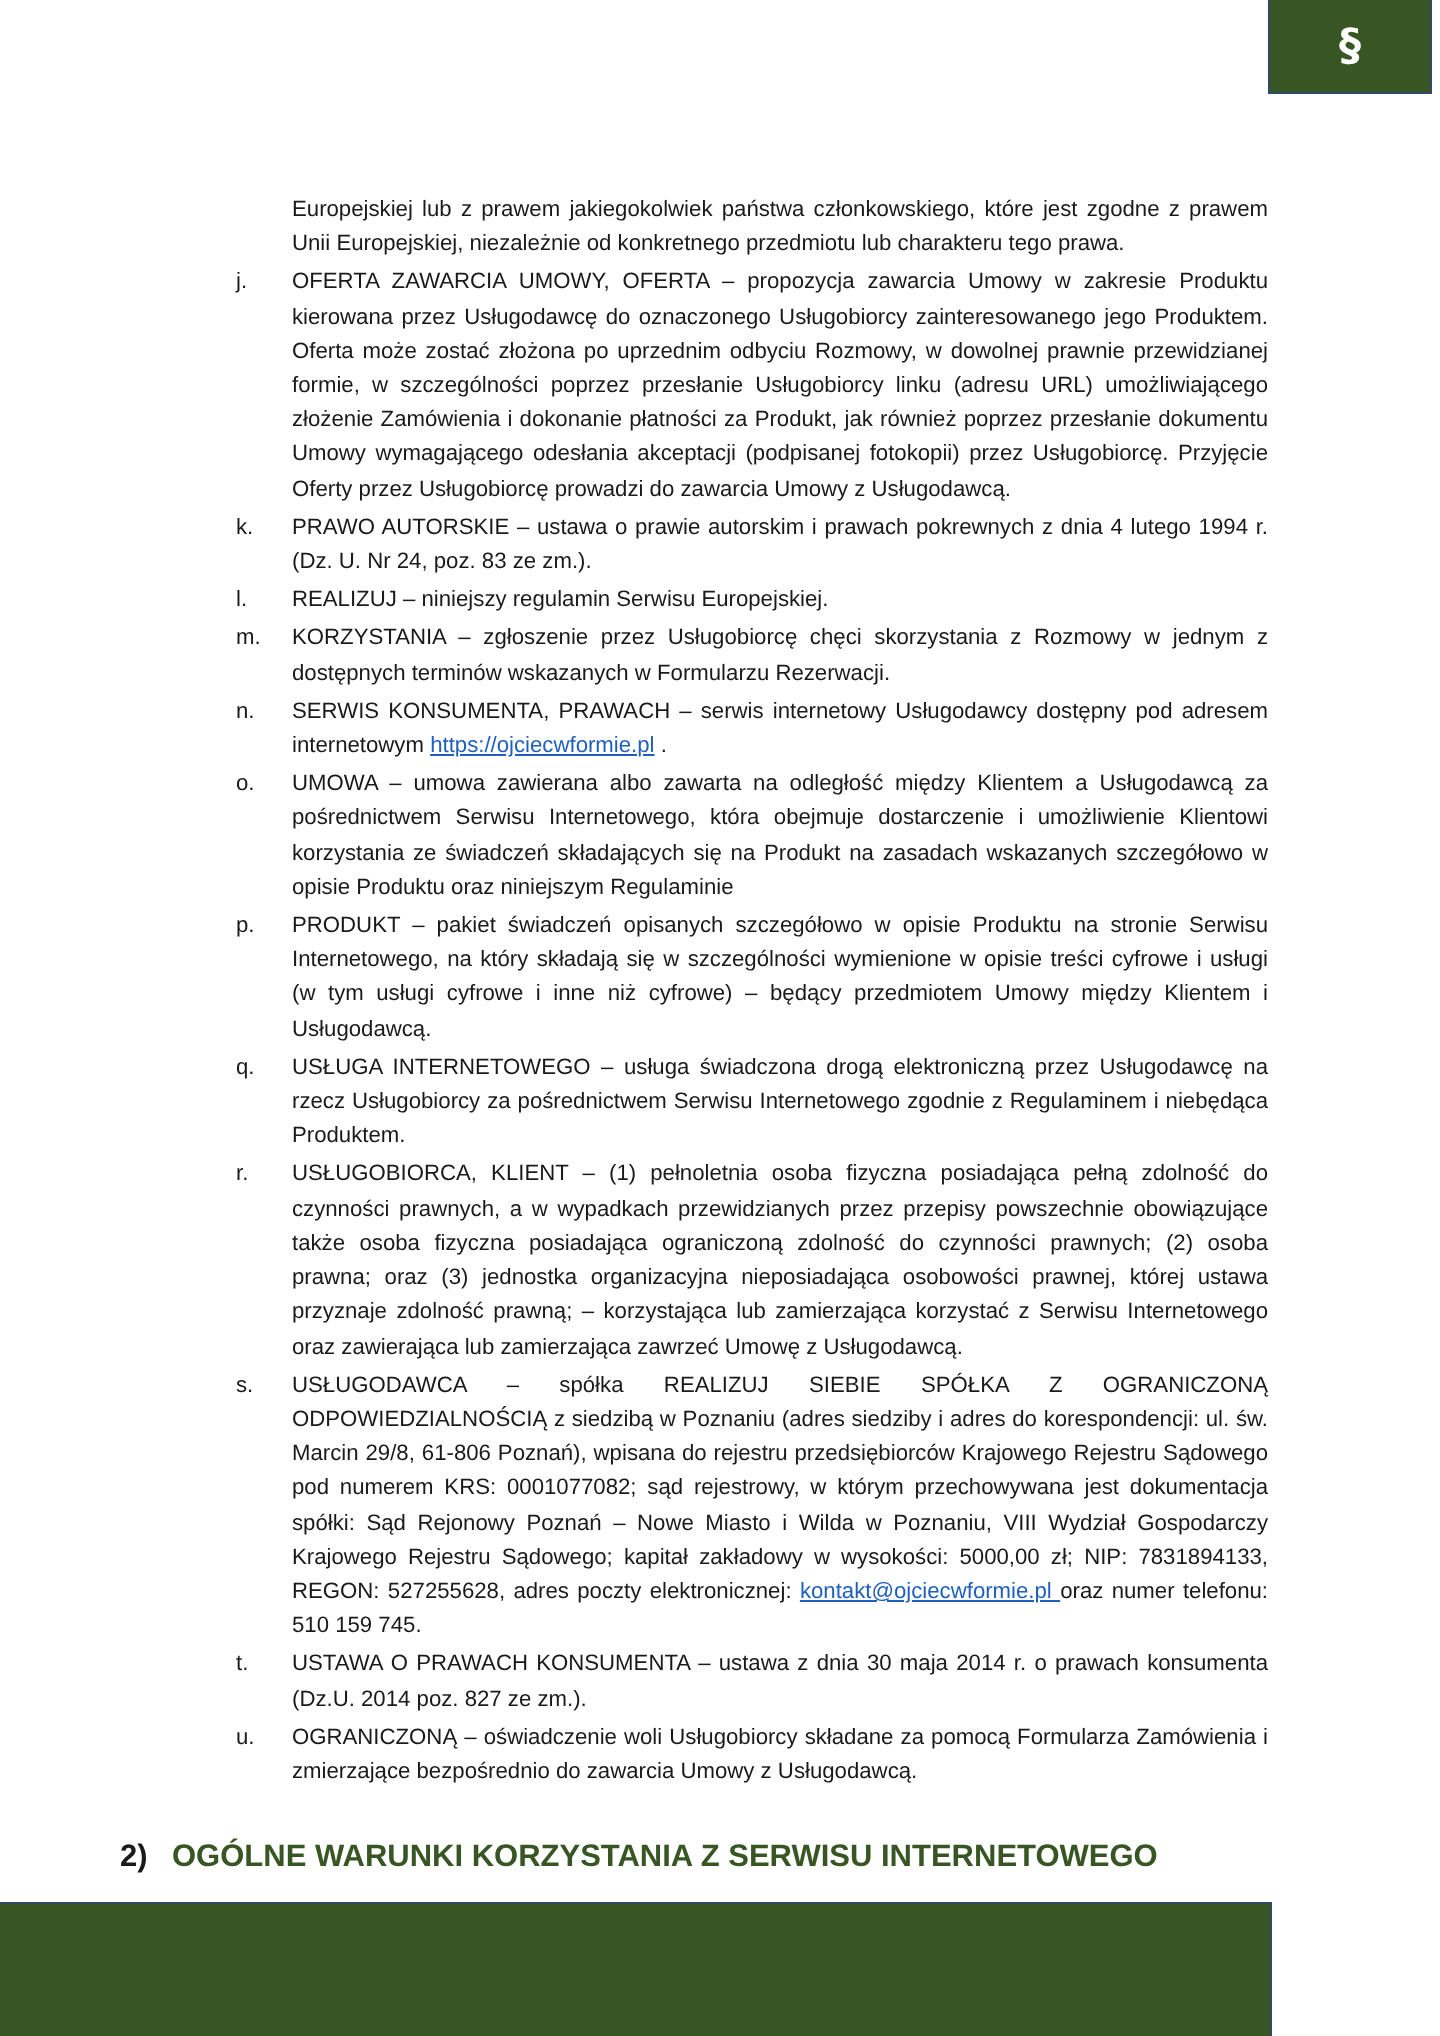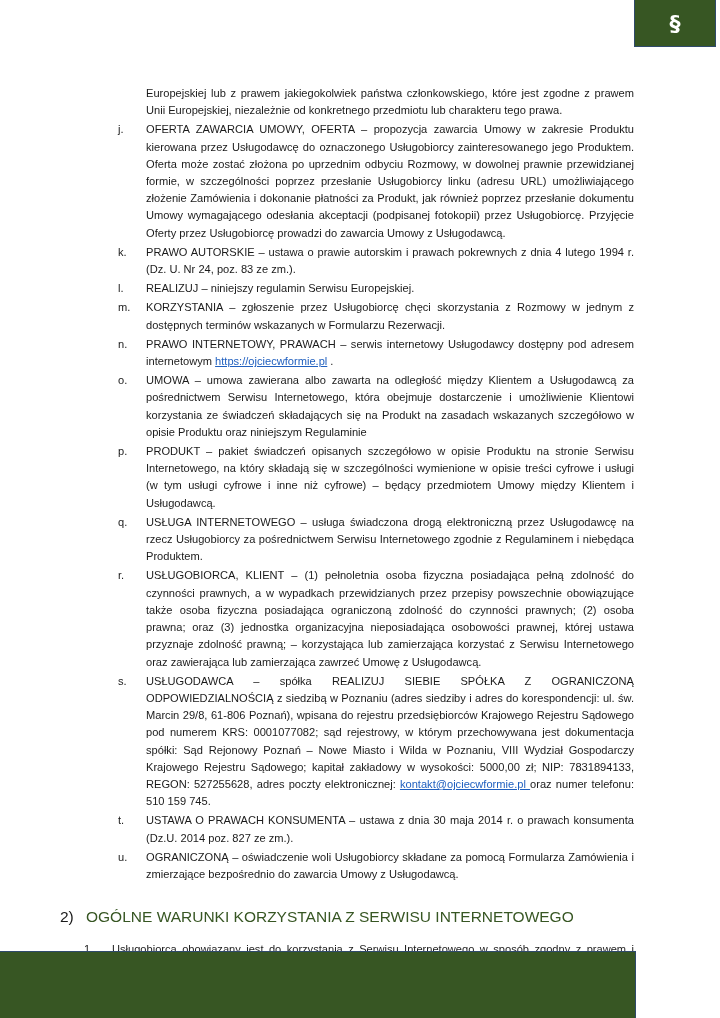--- a/index.html
+++ b/index.html
@@ -4,29 +4,29 @@
 <style>
   html, body { margin:0; padding:0; }
   body { width:720px; height:1018px; position:relative; overflow:hidden; background:#ffffff;
          font-family:"Liberation Sans", sans-serif; color:#1a1a1a; }
   .corner-box { position:absolute; left:634px; top:0; width:82px; height:47px; background:#375623;
                 border:1px solid #2f4a6b; border-top:none; box-sizing:border-box;
                 display:flex; align-items:center; justify-content:center; color:#fff;
                 font-size:22px; font-weight:bold; font-family:"DejaVu Sans", sans-serif; }
   .footer-bar { position:absolute; left:0; top:951px; width:636px; height:67px; background:#375623;
                 border-right:1px solid #2f4a6b; border-top:1px solid #2f4a6b; box-sizing:border-box; }
-  .content { position:absolute; left:0; top:85px; width:720px; }
+  .content { position:absolute; left:0; top:97px; width:720px; }
   .item { position:relative; padding-left:146px; width:488px; font-size:11.1px; line-height:17.2px;
           text-align:justify; margin-bottom:2px; }
   .item .marker { position:absolute; left:118px; top:0; }
   .item .term { font-weight:normal; }
   .cont { padding-left:146px; width:488px; font-size:11.1px; line-height:17.2px; text-align:justify;
           text-align-last:left; margin-bottom:2px; }
   a.link { color:#1f5fbf; }
-  .section-heading { position:relative; margin:24px 0 14px 60px; font-size:15.5px; font-weight:normal;
+  .section-heading { position:relative; margin:24px 0 14px 60px; font-size:15.5px; font-weight:bold;
                      line-height:20px; }
   .section-heading .num { color:#1a1a1a; display:inline-block; width:26px; }
   .section-heading .title { color:#375623; }
   .num-item { position:relative; padding-left:112px; width:522px; font-size:11.1px; line-height:17.2px;
               text-align:justify; }
   .num-item .marker { position:absolute; left:84px; top:0; }
 </style>
 </head>
 <body>
 
@@ -35,21 +35,21 @@
 </div>
 
 <div class="content">
   <div class="cont">Europejskiej lub z prawem jakiegokolwiek państwa członkowskiego, które jest zgodne z prawem Unii Europejskiej, niezależnie od konkretnego przedmiotu lub charakteru tego prawa.</div>
 
   <div id="defs">
       <div class="item"><span class="marker">j.</span><span class="term">OFERTA ZAWARCIA UMOWY</span><span>, </span><span class="term">OFERTA</span><span> – propozycja zawarcia Umowy w zakresie Produktu kierowana przez Usługodawcę do oznaczonego Usługobiorcy zainteresowanego jego Produktem. Oferta może zostać złożona po uprzednim odbyciu Rozmowy, w dowolnej prawnie przewidzianej formie, w szczególności poprzez przesłanie Usługobiorcy linku (adresu URL) umożliwiającego złożenie Zamówienia i dokonanie płatności za Produkt, jak również poprzez przesłanie dokumentu Umowy wymagającego odesłania akceptacji (podpisanej fotokopii) przez Usługobiorcę. Przyjęcie Oferty przez Usługobiorcę prowadzi do zawarcia Umowy z Usługodawcą.</span></div>
       <div class="item"><span class="marker">k.</span><span class="term">PRAWO AUTORSKIE</span><span> – ustawa o prawie autorskim i prawach pokrewnych z dnia 4 lutego 1994 r. (Dz. U. Nr 24, poz. 83 ze zm.).</span></div>
       <div class="item"><span class="marker">l.</span><span class="term">REALIZUJ</span><span> – niniejszy regulamin Serwisu Europejskiej.</span></div>
       <div class="item"><span class="marker">m.</span><span class="term">KORZYSTANIA</span><span> – zgłoszenie przez Usługobiorcę chęci skorzystania z Rozmowy w jednym z dostępnych terminów wskazanych w Formularzu Rezerwacji.</span></div>
-      <div class="item"><span class="marker">n.</span><span class="term">PRAWO INTERNETOWY</span><span>, </span><span class="term">PRAWACH</span><span> – serwis internetowy Usługodawcy dostępny pod adresem internetowym </span><a class="link" href="#">https://ojciecwformie.pl</a><span> .</span></div>
+      <div class="item"><span class="marker">n.</span><span class="term">SERWIS KONSUMENTA</span><span>, </span><span class="term">PRAWACH</span><span> – serwis internetowy Usługodawcy dostępny pod adresem internetowym </span><a class="link" href="#">https://ojciecwformie.pl</a><span> .</span></div>
       <div class="item"><span class="marker">o.</span><span class="term">UMOWA</span><span> – umowa zawierana albo zawarta na odległość między Klientem a Usługodawcą za pośrednictwem Serwisu Internetowego, która obejmuje dostarczenie i umożliwienie Klientowi korzystania ze świadczeń składających się na Produkt na zasadach wskazanych szczegółowo w opisie Produktu oraz niniejszym Regulaminie</span></div>
       <div class="item"><span class="marker">p.</span><span class="term">PRODUKT</span><span> – pakiet świadczeń opisanych szczegółowo w opisie Produktu  na stronie Serwisu Internetowego, na który składają się w szczególności wymienione w opisie treści cyfrowe i usługi (w tym usługi cyfrowe i inne niż cyfrowe) – będący przedmiotem Umowy między Klientem i Usługodawcą.</span></div>
       <div class="item"><span class="marker">q.</span><span class="term">USŁUGA INTERNETOWEGO</span><span> – usługa świadczona drogą elektroniczną przez Usługodawcę na rzecz Usługobiorcy za pośrednictwem Serwisu Internetowego zgodnie z Regulaminem i niebędąca Produktem.</span></div>
       <div class="item"><span class="marker">r.</span><span class="term">USŁUGOBIORCA</span><span>, </span><span class="term">KLIENT</span><span> – (1) pełnoletnia osoba fizyczna posiadająca pełną zdolność do czynności prawnych, a w wypadkach przewidzianych przez przepisy powszechnie obowiązujące także osoba fizyczna posiadająca ograniczoną zdolność do czynności prawnych; (2) osoba prawna; oraz (3) jednostka organizacyjna nieposiadająca osobowości prawnej, której ustawa przyznaje zdolność prawną; – korzystająca lub zamierzająca korzystać z Serwisu Internetowego oraz zawierająca lub zamierzająca zawrzeć Umowę z Usługodawcą.</span></div>
       <div class="item"><span class="marker">s.</span><span class="term">USŁUGODAWCA</span><span> – spółka REALIZUJ SIEBIE SPÓŁKA Z OGRANICZONĄ ODPOWIEDZIALNOŚCIĄ z siedzibą w Poznaniu (adres siedziby i adres do korespondencji: ul. św. Marcin 29/8, 61-806 Poznań), wpisana do rejestru przedsiębiorców Krajowego Rejestru Sądowego pod numerem KRS: 0001077082; sąd rejestrowy, w którym przechowywana jest dokumentacja spółki: Sąd Rejonowy Poznań – Nowe Miasto i Wilda w Poznaniu, VIII Wydział Gospodarczy Krajowego Rejestru Sądowego; kapitał zakładowy w wysokości: 5000,00 zł; NIP: 7831894133, REGON: 527255628, adres poczty elektronicznej: </span><a class="link" href="#"> kontakt@ojciecwformie.pl </a><span>oraz numer telefonu: 510 159 745.</span></div>
       <div class="item"><span class="marker">t.</span><span class="term">USTAWA O PRAWACH KONSUMENTA</span><span> – ustawa z dnia 30 maja 2014 r. o prawach konsumenta (Dz.U. 2014 poz. 827 ze zm.).</span></div>
       <div class="item"><span class="marker">u.</span><span class="term">OGRANICZONĄ</span><span> – oświadczenie woli Usługobiorcy składane za pomocą Formularza Zamówienia i zmierzające bezpośrednio do zawarcia Umowy z Usługodawcą.</span></div>
     </div>
 
   <div class="section-heading">

